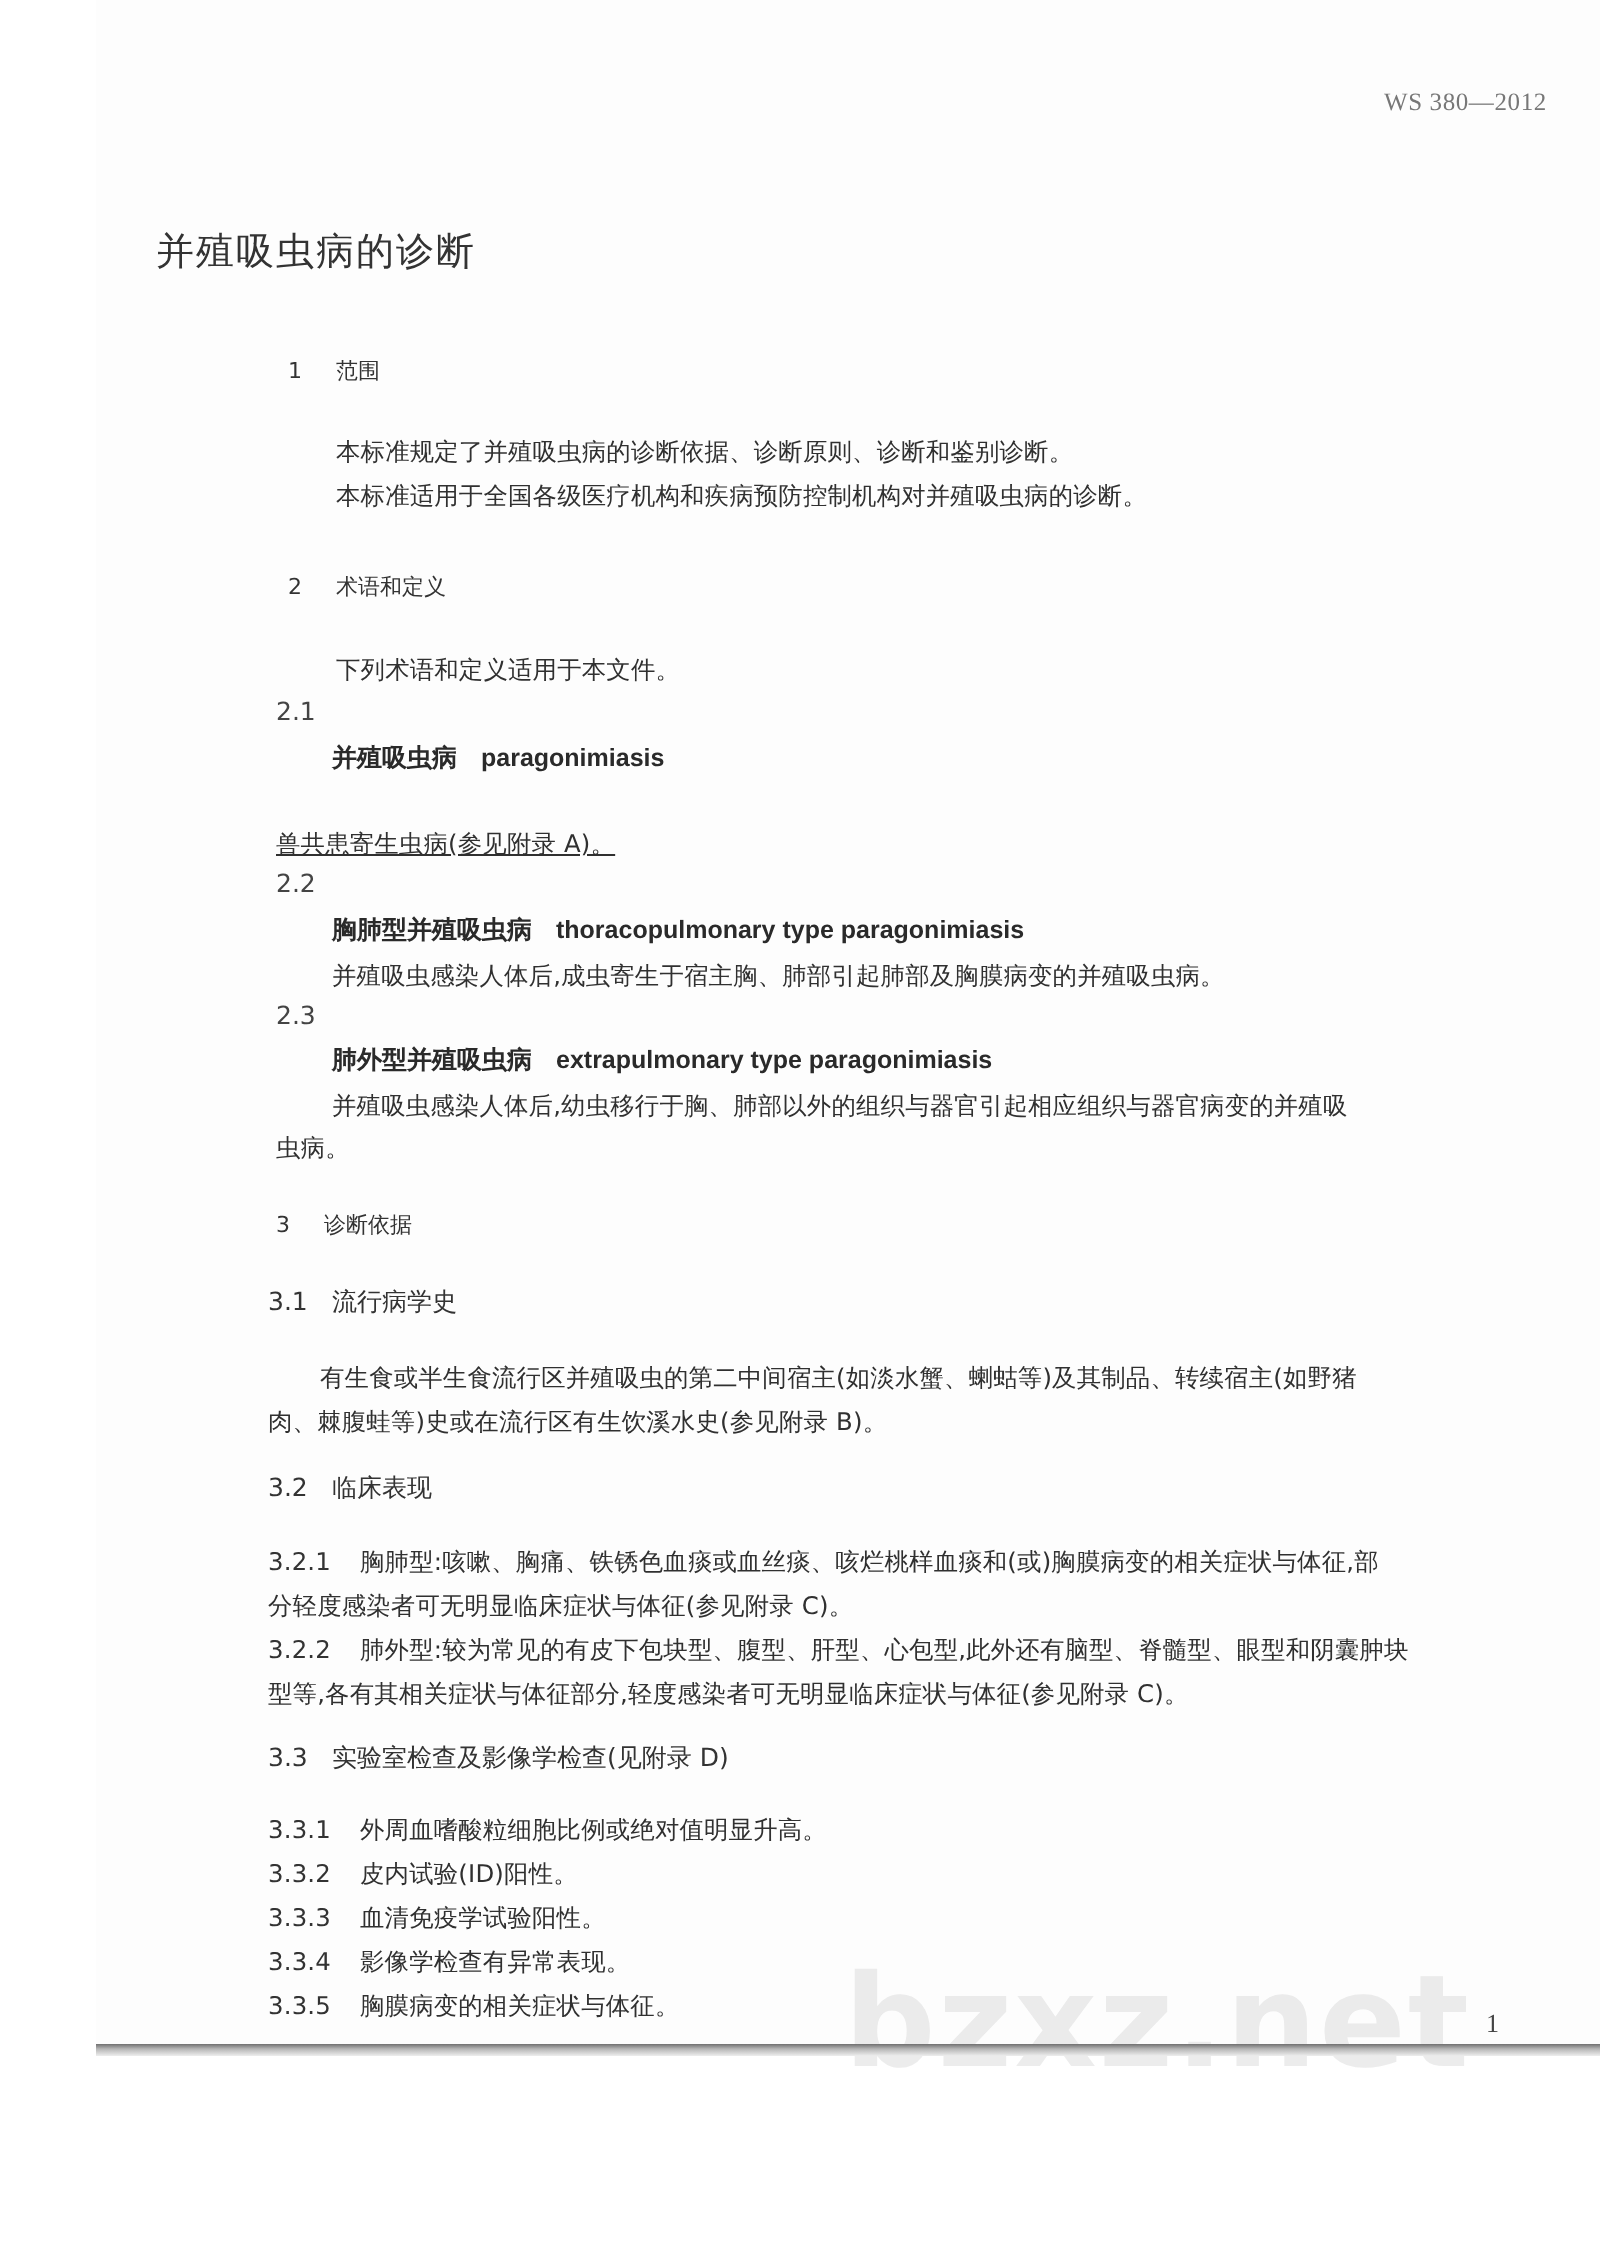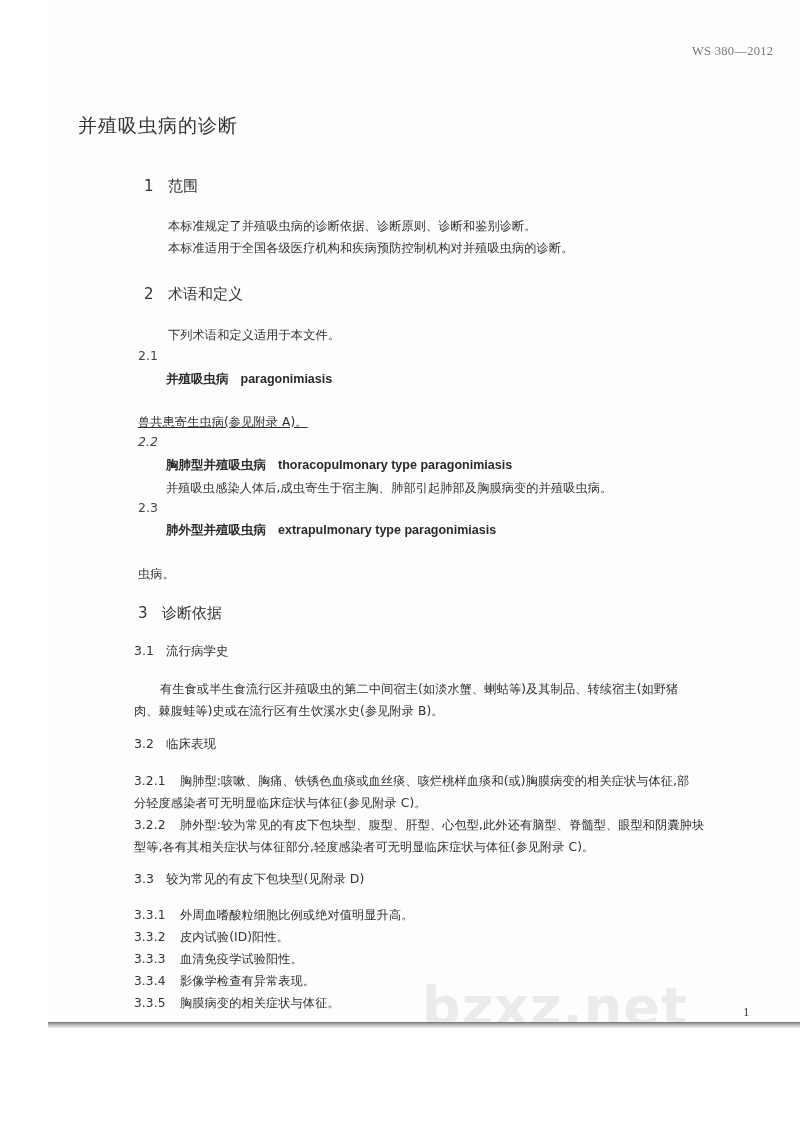--- a/index.html
+++ b/index.html
@@ -59,21 +59,21 @@
       box-sizing: border-box;
     }
     .line {
       position: absolute;
       font-size: 12.5px;
       white-space: nowrap;
       line-height: 16px;
     }
     .h1 {
       font-family: "DejaVu Sans", "Liberation Sans", sans-serif;
-      font-size: 15px;
+      font-size: 11px;
       color: #333;
     }
     .h1 .num { display: inline-block; width: 24px; }
     .h2 {
       font-family: "DejaVu Sans", "Liberation Sans", sans-serif;
       font-size: 12.5px;
       color: #333;
     }
     .h2 .num { display: inline-block; width: 32px; }
     .clause-num {
@@ -115,21 +115,21 @@
       font-family: "Liberation Serif", "DejaVu Serif", serif;
       font-size: 13px;
       color: #444;
     }
     .watermark {
       position: absolute;
       left: 374px;
       top: 975px;
       font-family: "DejaVu Sans", "Liberation Sans", sans-serif;
       font-weight: bold;
-      font-size: 54px;
+      font-size: 64px;
       letter-spacing: 1px;
       color: rgba(200, 200, 200, 0.35);
       white-space: nowrap;
     }
   </style>
 </head>
 <body>
 
 <div class="page">
 
@@ -147,30 +147,31 @@
     <span class="num">2</span><span>术语和定义</span>
   </div>
   <div class="line body-text" style="left:120px; top:327px;">下列术语和定义适用于本文件。</div>
 
   <div class="line clause-num" style="left:90px; top:348px;">2.1</div>
   <div class="line term" style="left:118px; top:371px;">
     <span>并殖吸虫病</span><span class="en">paragonimiasis</span>
   </div>
   <div class="line body-text" style="left:90px; top:414px;text-decoration:underline;">兽共患寄生虫病(参见附录 A)。</div>
 
-  <div class="line clause-num" style="left:90px; top:434px;font-style:italic;">2.2</div>
+  <div class="line clause-num" style="left:90px; top:434px;">2.2</div>
   <div class="line term" style="left:118px; top:457px;">
     <span>胸肺型并殖吸虫病</span><span class="en">thoracopulmonary type paragonimiasis</span>
   </div>
   <div class="line body-text" style="left:118px; top:480px;">并殖吸虫感染人体后,成虫寄生于宿主胸、肺部引起肺部及胸膜病变的并殖吸虫病。</div>
 
   <div class="line clause-num" style="left:90px; top:500px;">2.3</div>
   <div class="line term" style="left:118px; top:522px;">
     <span>肺外型并殖吸虫病</span><span class="en">extrapulmonary type paragonimiasis</span>
   </div>
+  <div class="line body-text" style="left:118px; top:545px;">并殖吸虫感染人体后,幼虫移行于胸、肺部以外的组织与器官引起相应组织与器官病变的并殖吸</div>
   <div class="line body-text" style="left:90px; top:566px;">虫病。</div>
 
   <div class="line h1" style="left:90px; top:605px;">
     <span class="num">3</span><span>诊断依据</span>
   </div>
 
   <div class="line h2" style="left:86px; top:643px;">
     <span class="num">3.1</span><span>流行病学史</span>
   </div>
   <div class="line body-text" style="left:112px; top:681px;">有生食或半生食流行区并殖吸虫的第二中间宿主(如淡水蟹、蝲蛄等)及其制品、转续宿主(如野猪</div>
@@ -182,21 +183,21 @@
   <div class="line body-text" style="left:86px; top:773px;">
     <span class="sub-num">3.2.1</span><span>胸肺型:咳嗽、胸痛、铁锈色血痰或血丝痰、咳烂桃样血痰和(或)胸膜病变的相关症状与体征,部</span>
   </div>
   <div class="line body-text" style="left:86px; top:795px;">分轻度感染者可无明显临床症状与体征(参见附录 C)。</div>
   <div class="line body-text" style="left:86px; top:817px;">
     <span class="sub-num">3.2.2</span><span>肺外型:较为常见的有皮下包块型、腹型、肝型、心包型,此外还有脑型、脊髓型、眼型和阴囊肿块</span>
   </div>
   <div class="line body-text" style="left:86px; top:839px;">型等,各有其相关症状与体征部分,轻度感染者可无明显临床症状与体征(参见附录 C)。</div>
 
   <div class="line h2" style="left:86px; top:871px;">
-    <span class="num">3.3</span><span>较为常见的有皮下包块型(见附录 D)</span>
+    <span class="num">3.3</span><span>实验室检查及影像学检查(见附录 D)</span>
   </div>
   <div class="line body-text" style="left:86px; top:907px;">
     <span class="sub-num">3.3.1</span><span>外周血嗜酸粒细胞比例或绝对值明显升高。</span>
   </div>
   <div class="line body-text" style="left:86px; top:929px;">
     <span class="sub-num">3.3.2</span><span>皮内试验(ID)阳性。</span>
   </div>
   <div class="line body-text" style="left:86px; top:951px;">
     <span class="sub-num">3.3.3</span><span>血清免疫学试验阳性。</span>
   </div>

